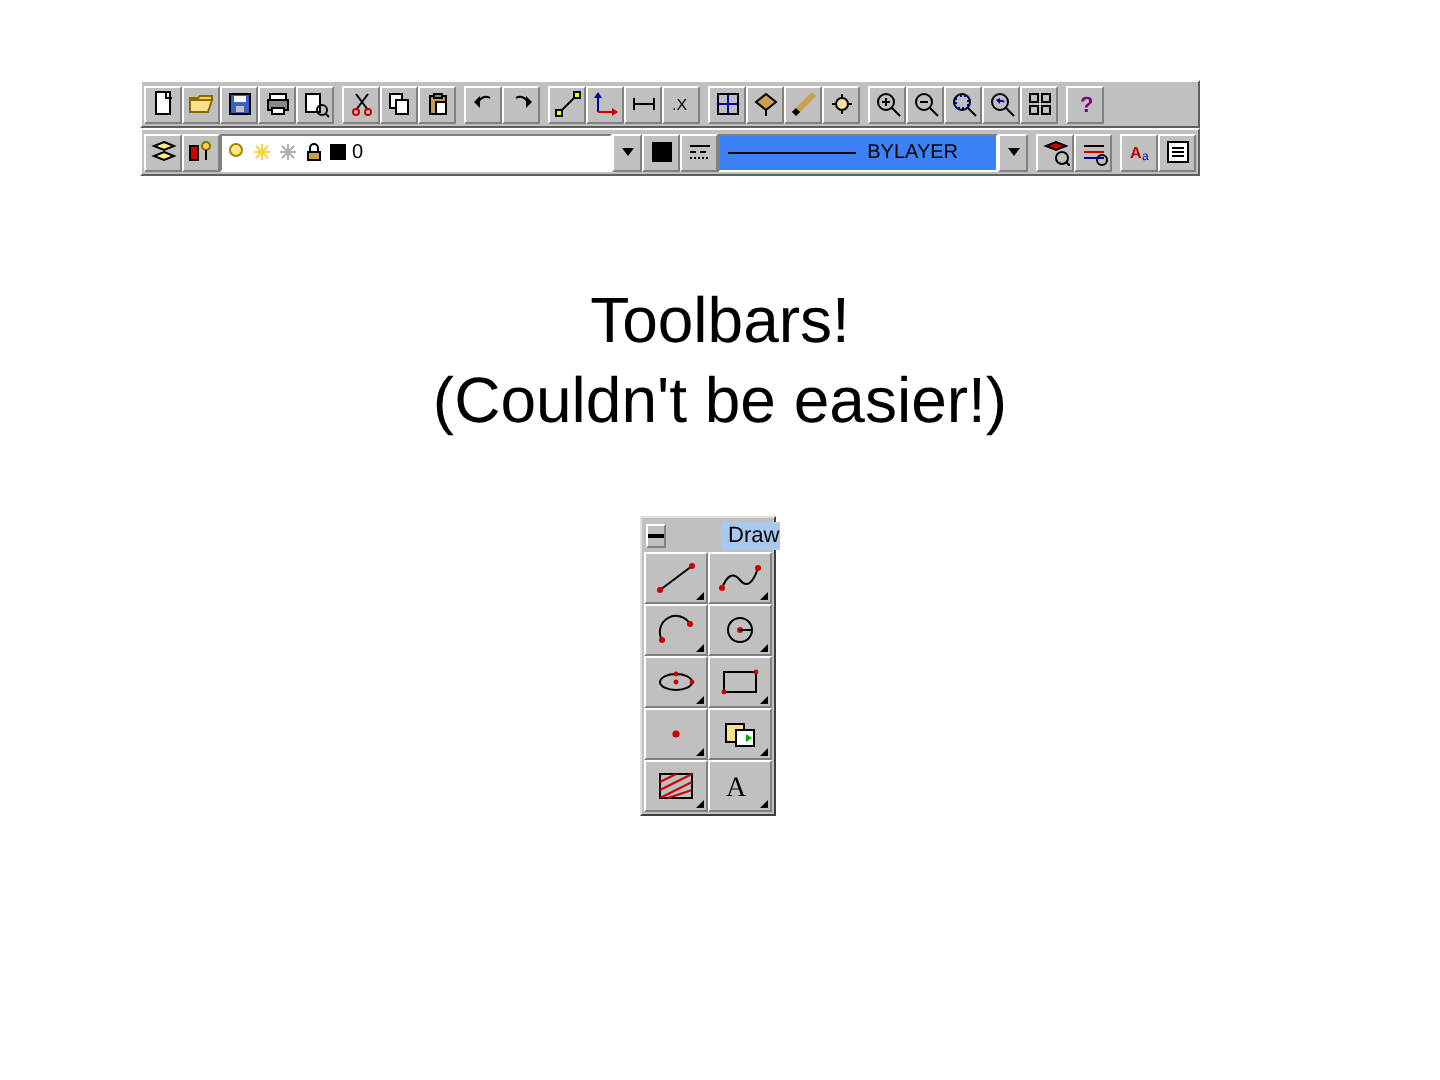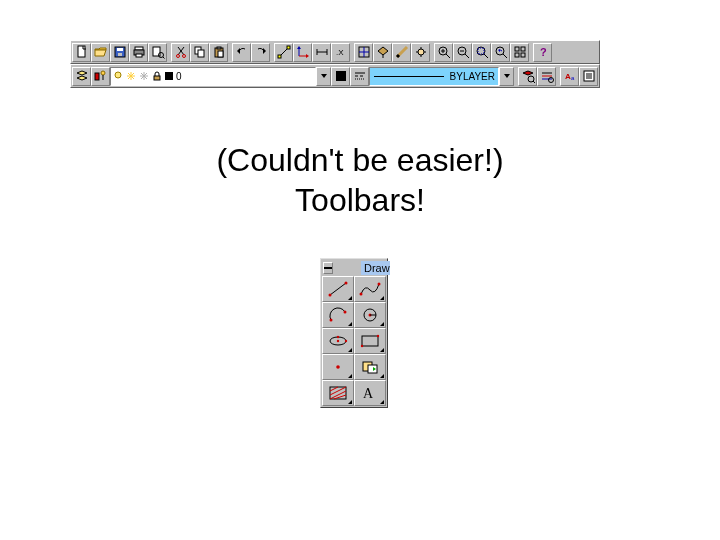--- a/index.html
+++ b/index.html
@@ -77,32 +77,32 @@
     border-right: 1px solid #808080;
     border-bottom: 1px solid #808080;
     background: #c0c0c0;
     display: flex;
     align-items: center;
     justify-content: center;
     cursor: pointer;
   }
   .dropdown-arrow svg { width: 8px; height: 8px; }
   .linetype-field {
-    width: 130px;
+    width: 140px;
     height: 19px;
-    background: #7dd3fc;
+    background: #3b82f6;
     border-top: 1px solid #808080;
     border-left: 1px solid #808080;
     border-right: 1px solid #ffffff;
     border-bottom: 1px solid #ffffff;
     display: flex;
     align-items: center;
     font-size: 10px;
     justify-content: flex-end;
-    padding-right: 3px;
+    padding-right: 19px;
     gap: 6px;
   }
   .linetype-field .line-sample {
     flex: 1;
     border-top: 1px solid #000;
     margin-left: 4px;
   }
   .caption {
     position: absolute;
     top: 140px;
@@ -449,22 +449,22 @@
           <rect x="2" y="2" width="10" height="10" fill="#fff" stroke="#000"></rect>
           <line x1="4" y1="5" x2="10" y2="5" stroke="#000"></line>
           <line x1="4" y1="7" x2="10" y2="7" stroke="#000"></line>
           <line x1="4" y1="9" x2="10" y2="9" stroke="#000"></line>
         </svg>
     </div>
   </div>
 </div>
 
 <div class="caption">
+  <div>Toolbars!</div>
   <div>(Couldn't be easier!)</div>
-  <div>Toolbars!</div>
 </div>
 
 <div class="draw-palette">
   <div class="draw-title">
     <div class="sysmenu">
         <div></div>
       </div>
     <div class="draw-title-text">Draw</div>
   </div>
   <div class="draw-grid">

